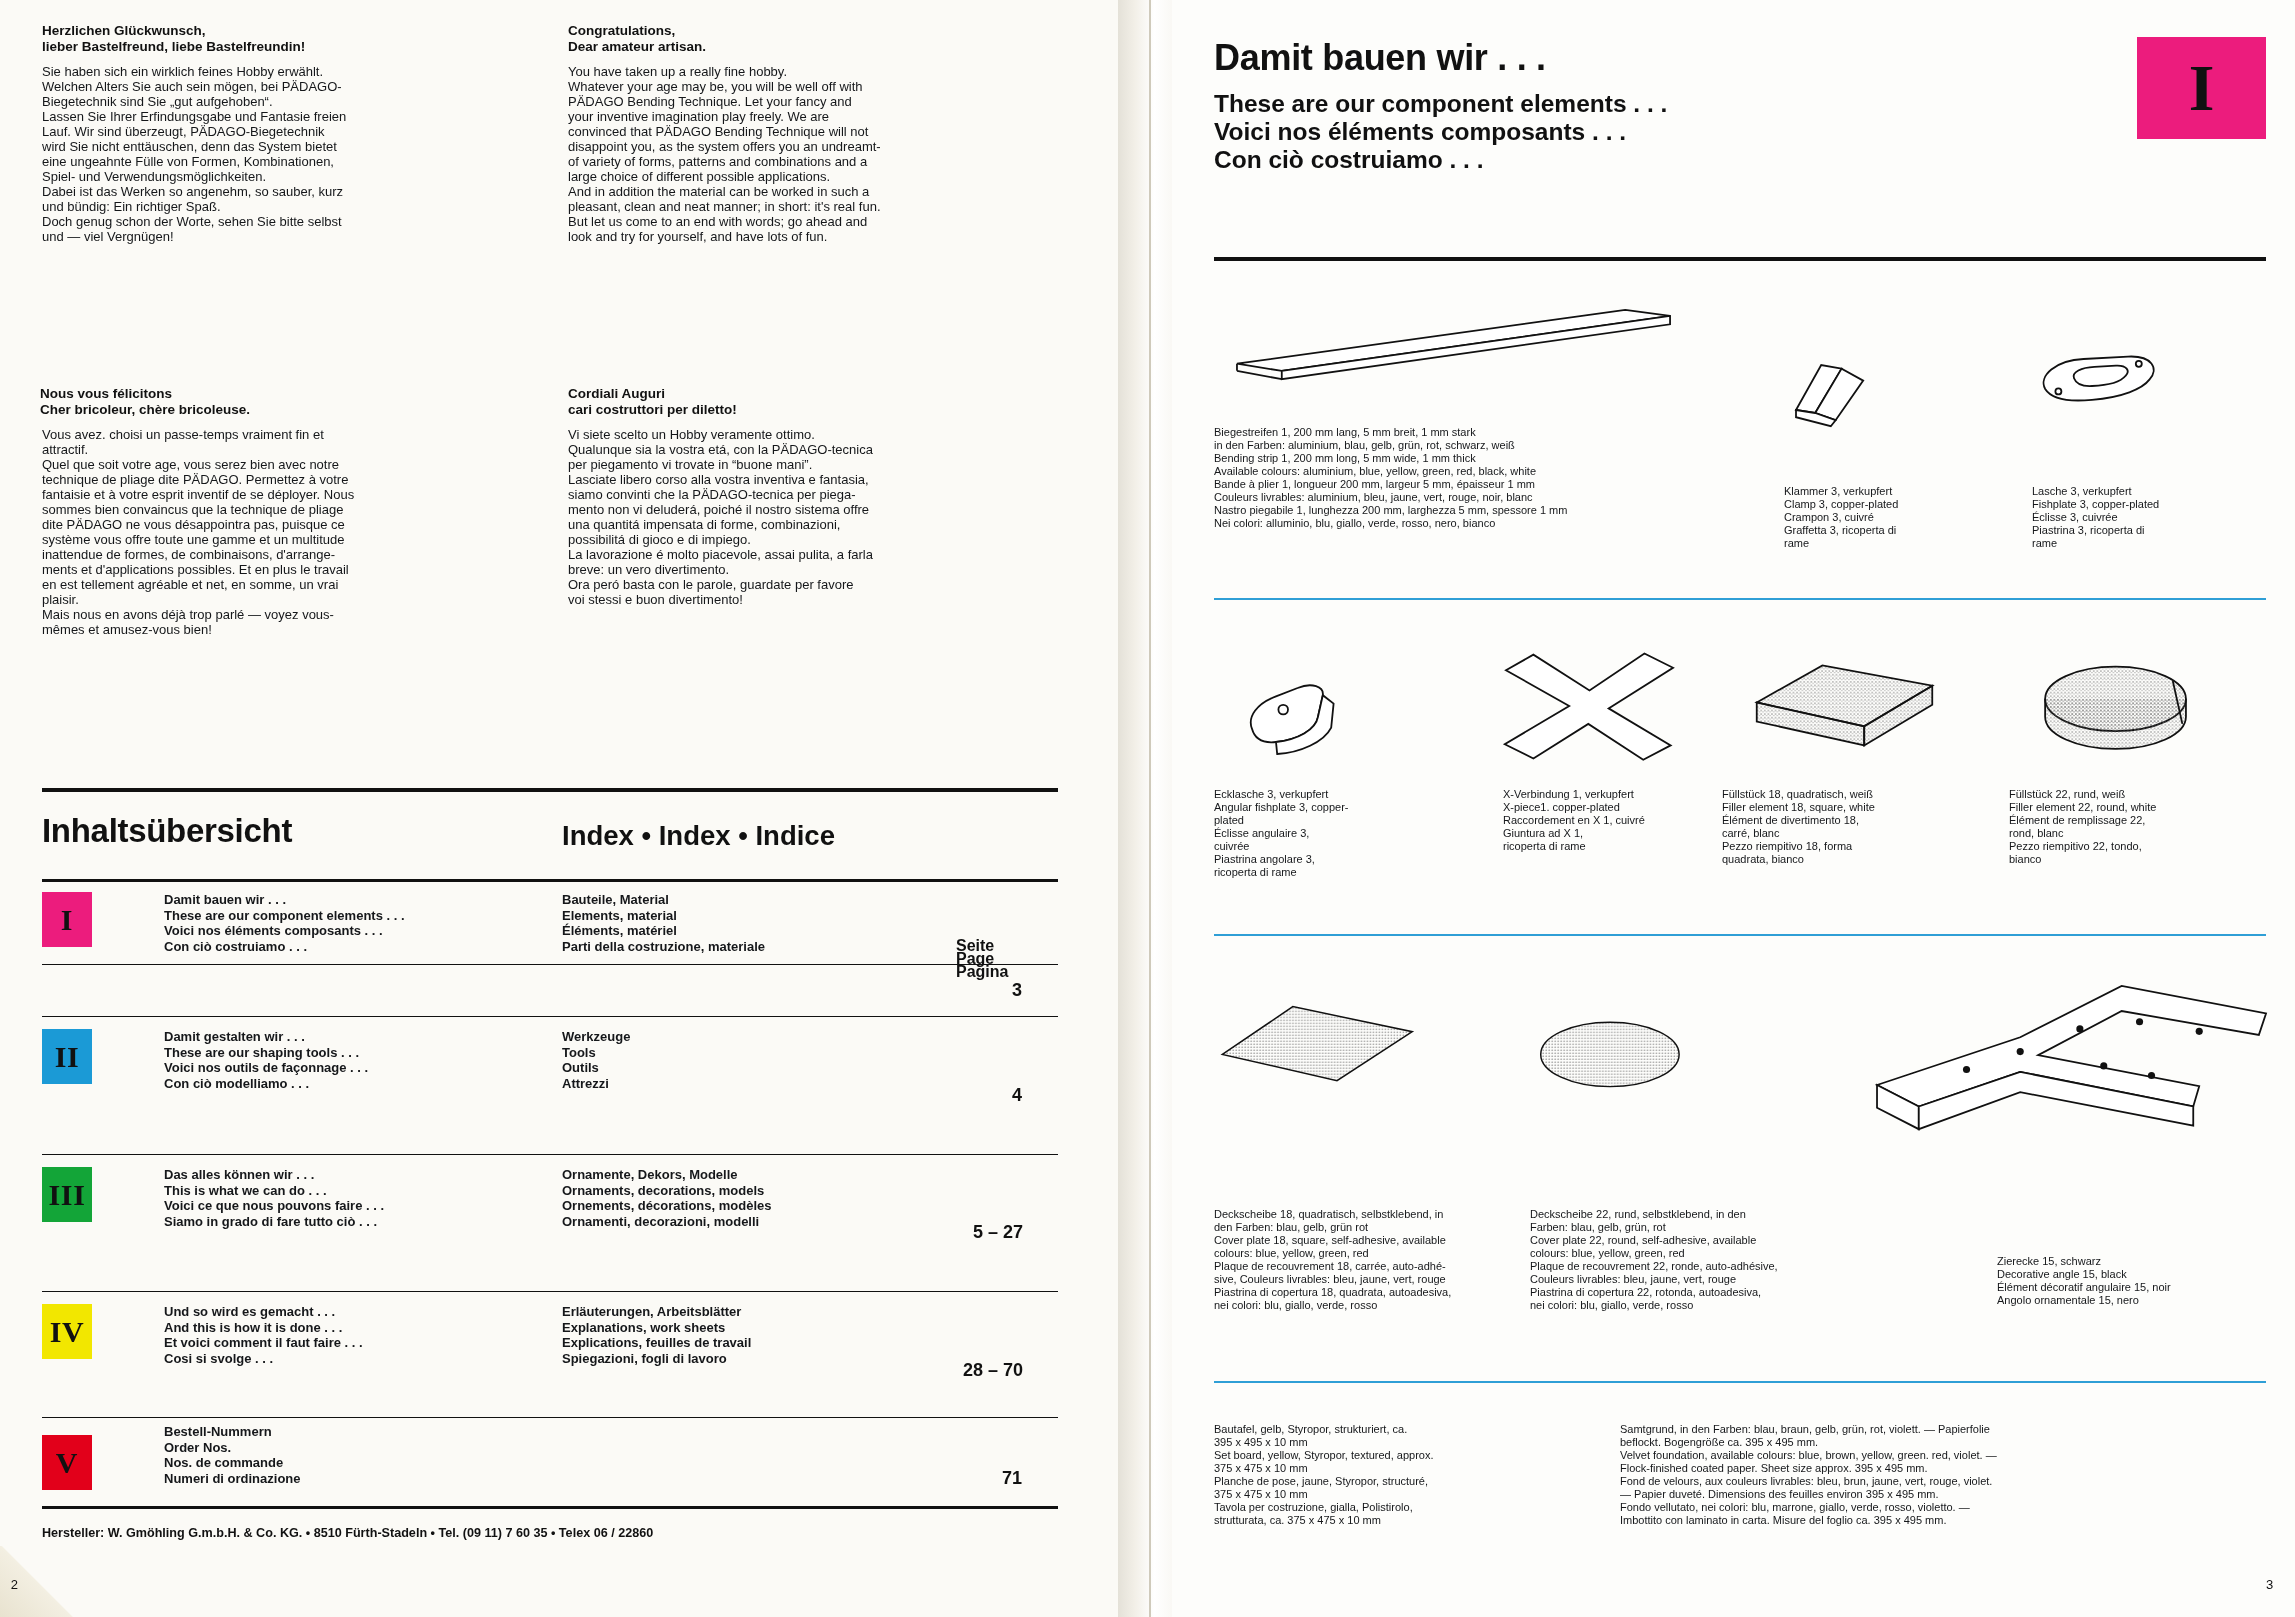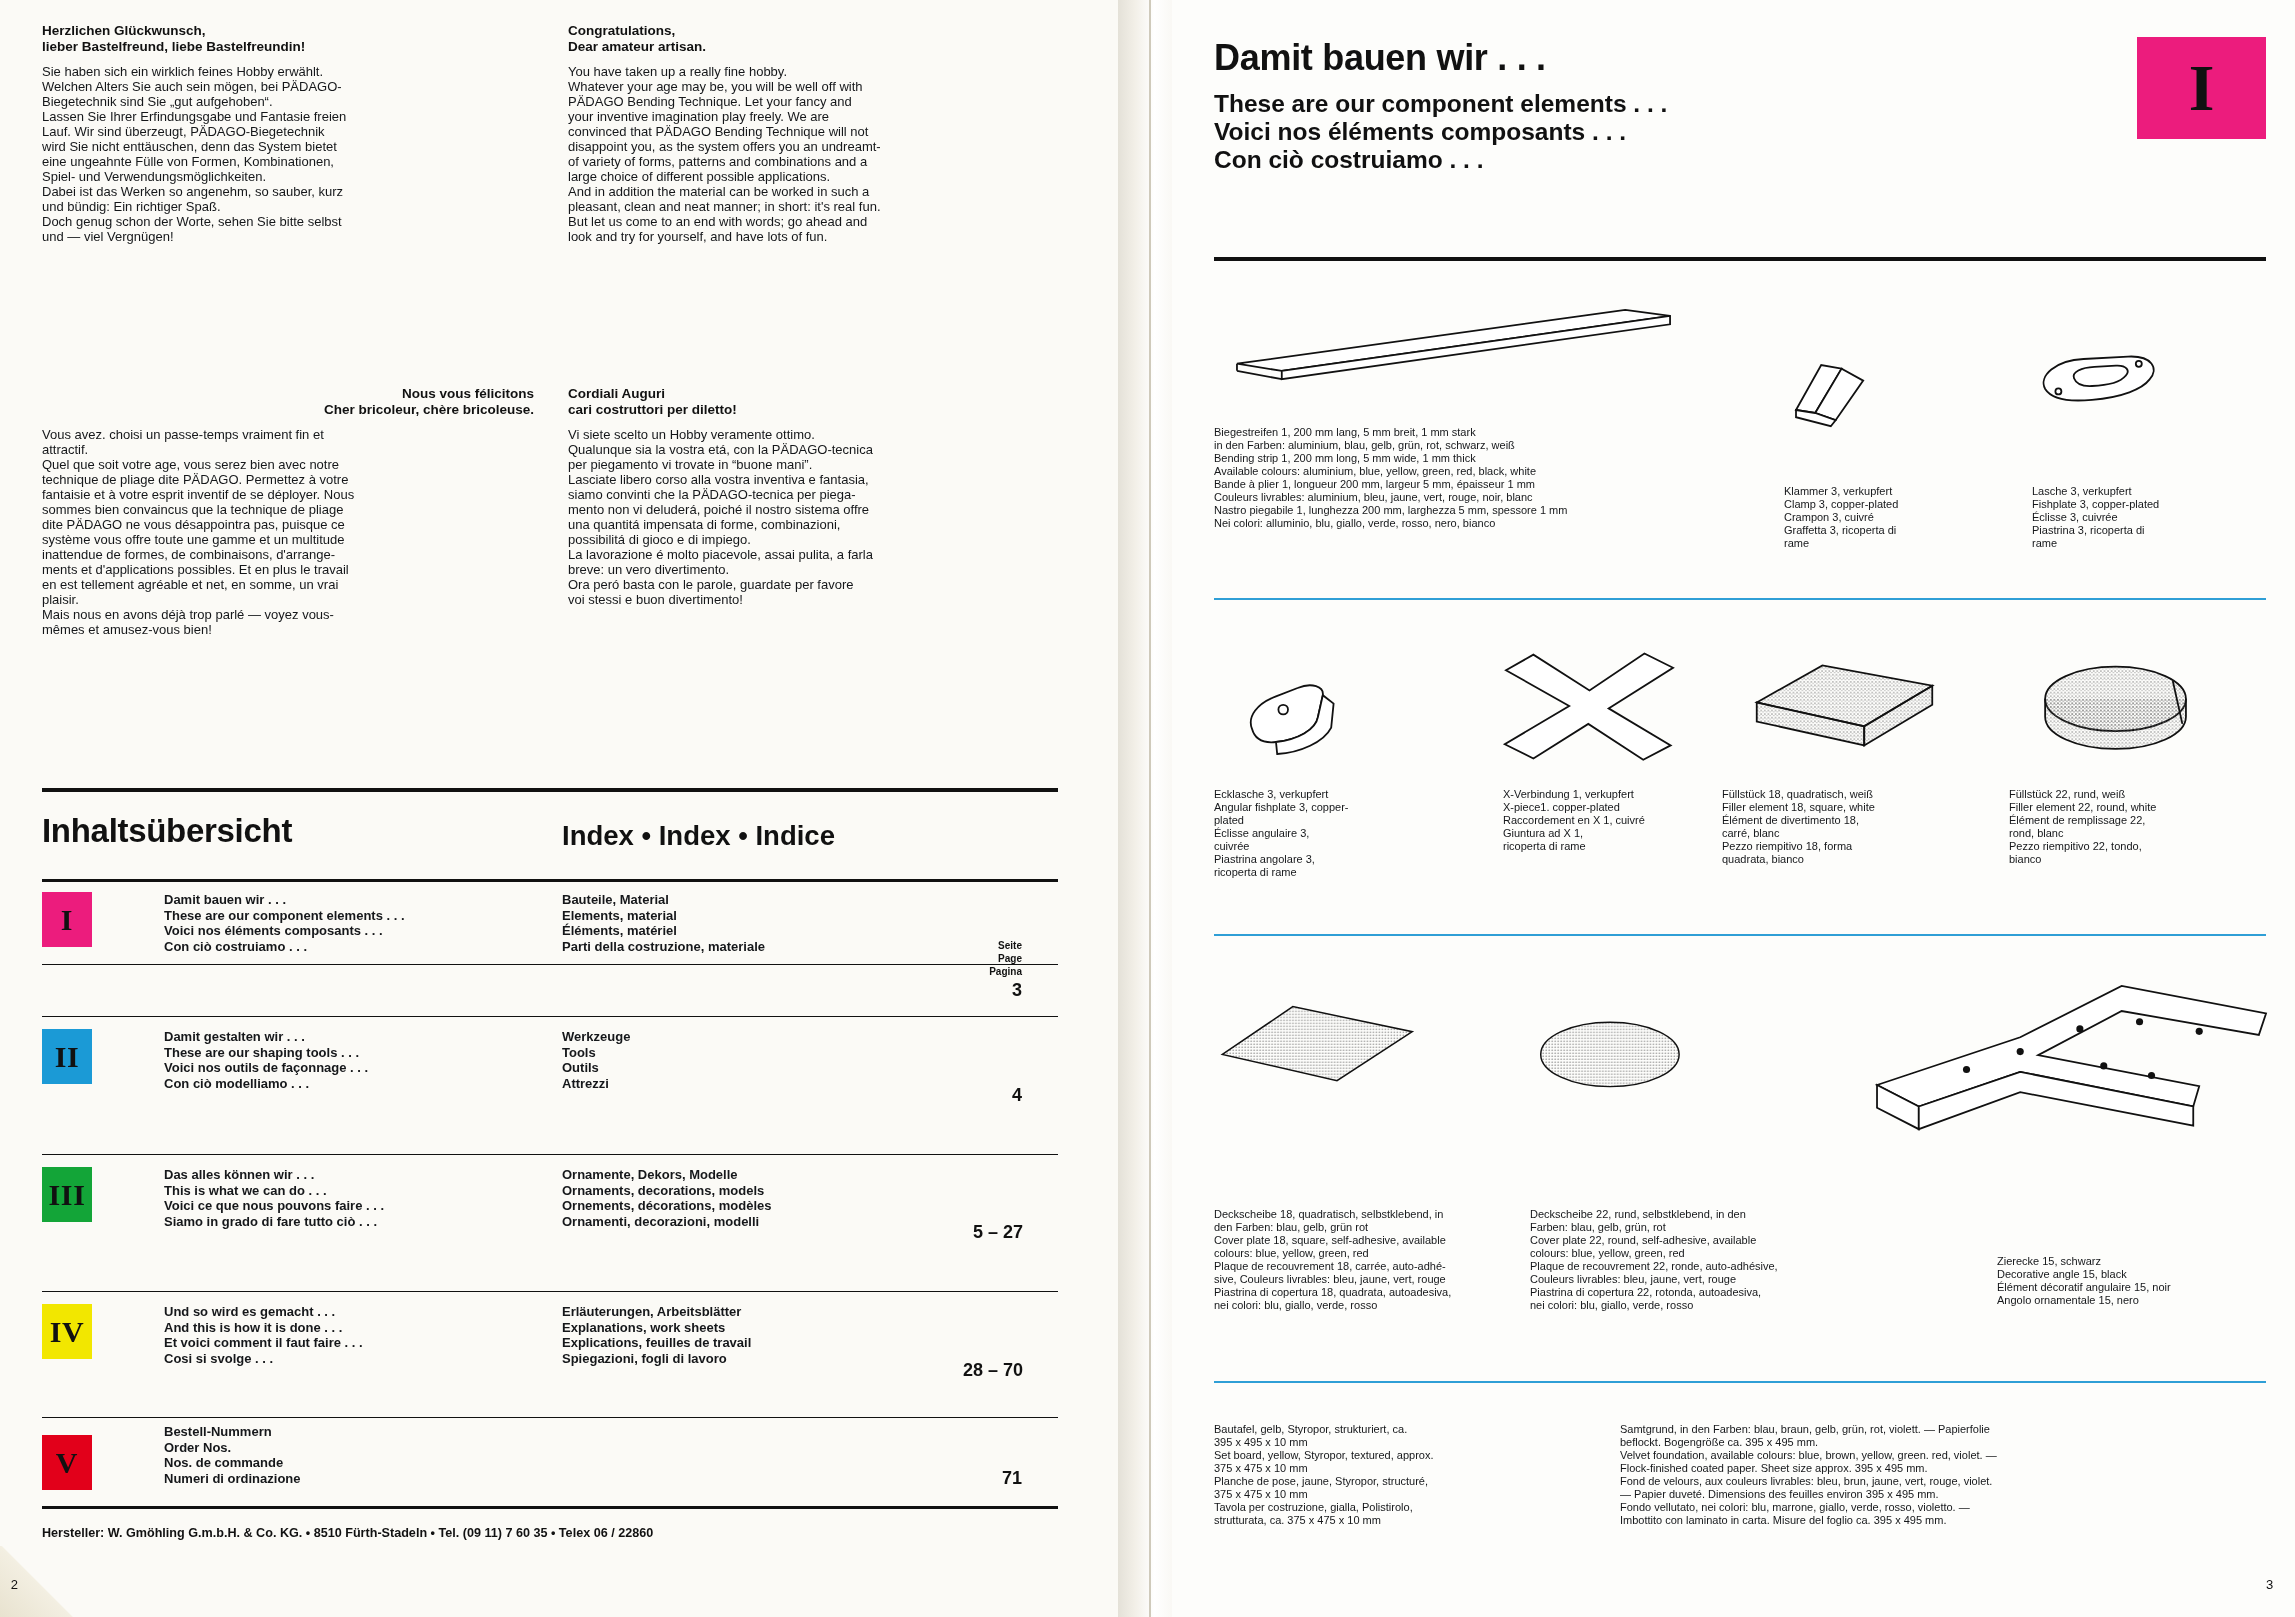--- a/index.html
+++ b/index.html
@@ -63,21 +63,21 @@
   .idx-left{
     position:absolute;font-size:13px;line-height:15.5px;color:#15171a;white-space:pre-line;
   }
   .idx-right{
     position:absolute;font-size:13px;line-height:15.5px;color:#15171a;white-space:pre-line;
   }
   .idx-page{
     position:absolute;font-size:18px;font-weight:bold;color:#111;text-align:right;
   }
   .seite{
-    position:absolute;font-size:10px;line-height:13px;font-weight:bold;color:#111;text-align:right;white-space:pre-line;
+    position:absolute;font-size:16px;line-height:13px;font-weight:bold;color:#111;text-align:left;white-space:pre-line;
   }
   .thin-rule{position:absolute;background:#111;height:1.2px;}
   .footer-left{
     position:absolute;font-size:12.6px;font-weight:bold;color:#111;
   }
   .pagenum{
     position:absolute;font-size:13px;color:#111;
   }
 
   
@@ -132,21 +132,21 @@
 your inventive imagination play freely.  We are
 convinced that PÄDAGO Bending Technique will not
 disappoint you, as the system offers you an undreamt-
 of variety of forms, patterns and combinations and a
 large choice of different possible applications.
 And in addition the material can be worked in such a
 pleasant, clean and neat manner; in short: it's real fun.
 But let us come to an end with words; go ahead and
 look and try for yourself, and have lots of fun.</div>
 
-  <div class="blk-head" style="position:absolute;left:56px;top:386px;width:478px;text-align:right;">Nous vous félicitons
+  <div class="blk-head" style="position:absolute;left:40px;top:386px;width:478px;">Nous vous félicitons
 Cher bricoleur, chère bricoleuse.</div>
   <div class="blk-body" style="position:absolute;left:42px;top:427px;width:502px;">Vous avez. choisi un passe-temps vraiment fin et
 attractif.
 Quel que soit votre age, vous serez bien avec notre
 technique de pliage dite PÄDAGO.  Permettez à votre
 fantaisie et à votre esprit inventif de se déployer. Nous
 sommes bien convaincus que la technique de pliage
 dite PÄDAGO ne vous désappointra pas, puisque ce
 système vous offre toute une gamme et un multitude
 inattenduе de formes, de combinaisons, d'arrange-

